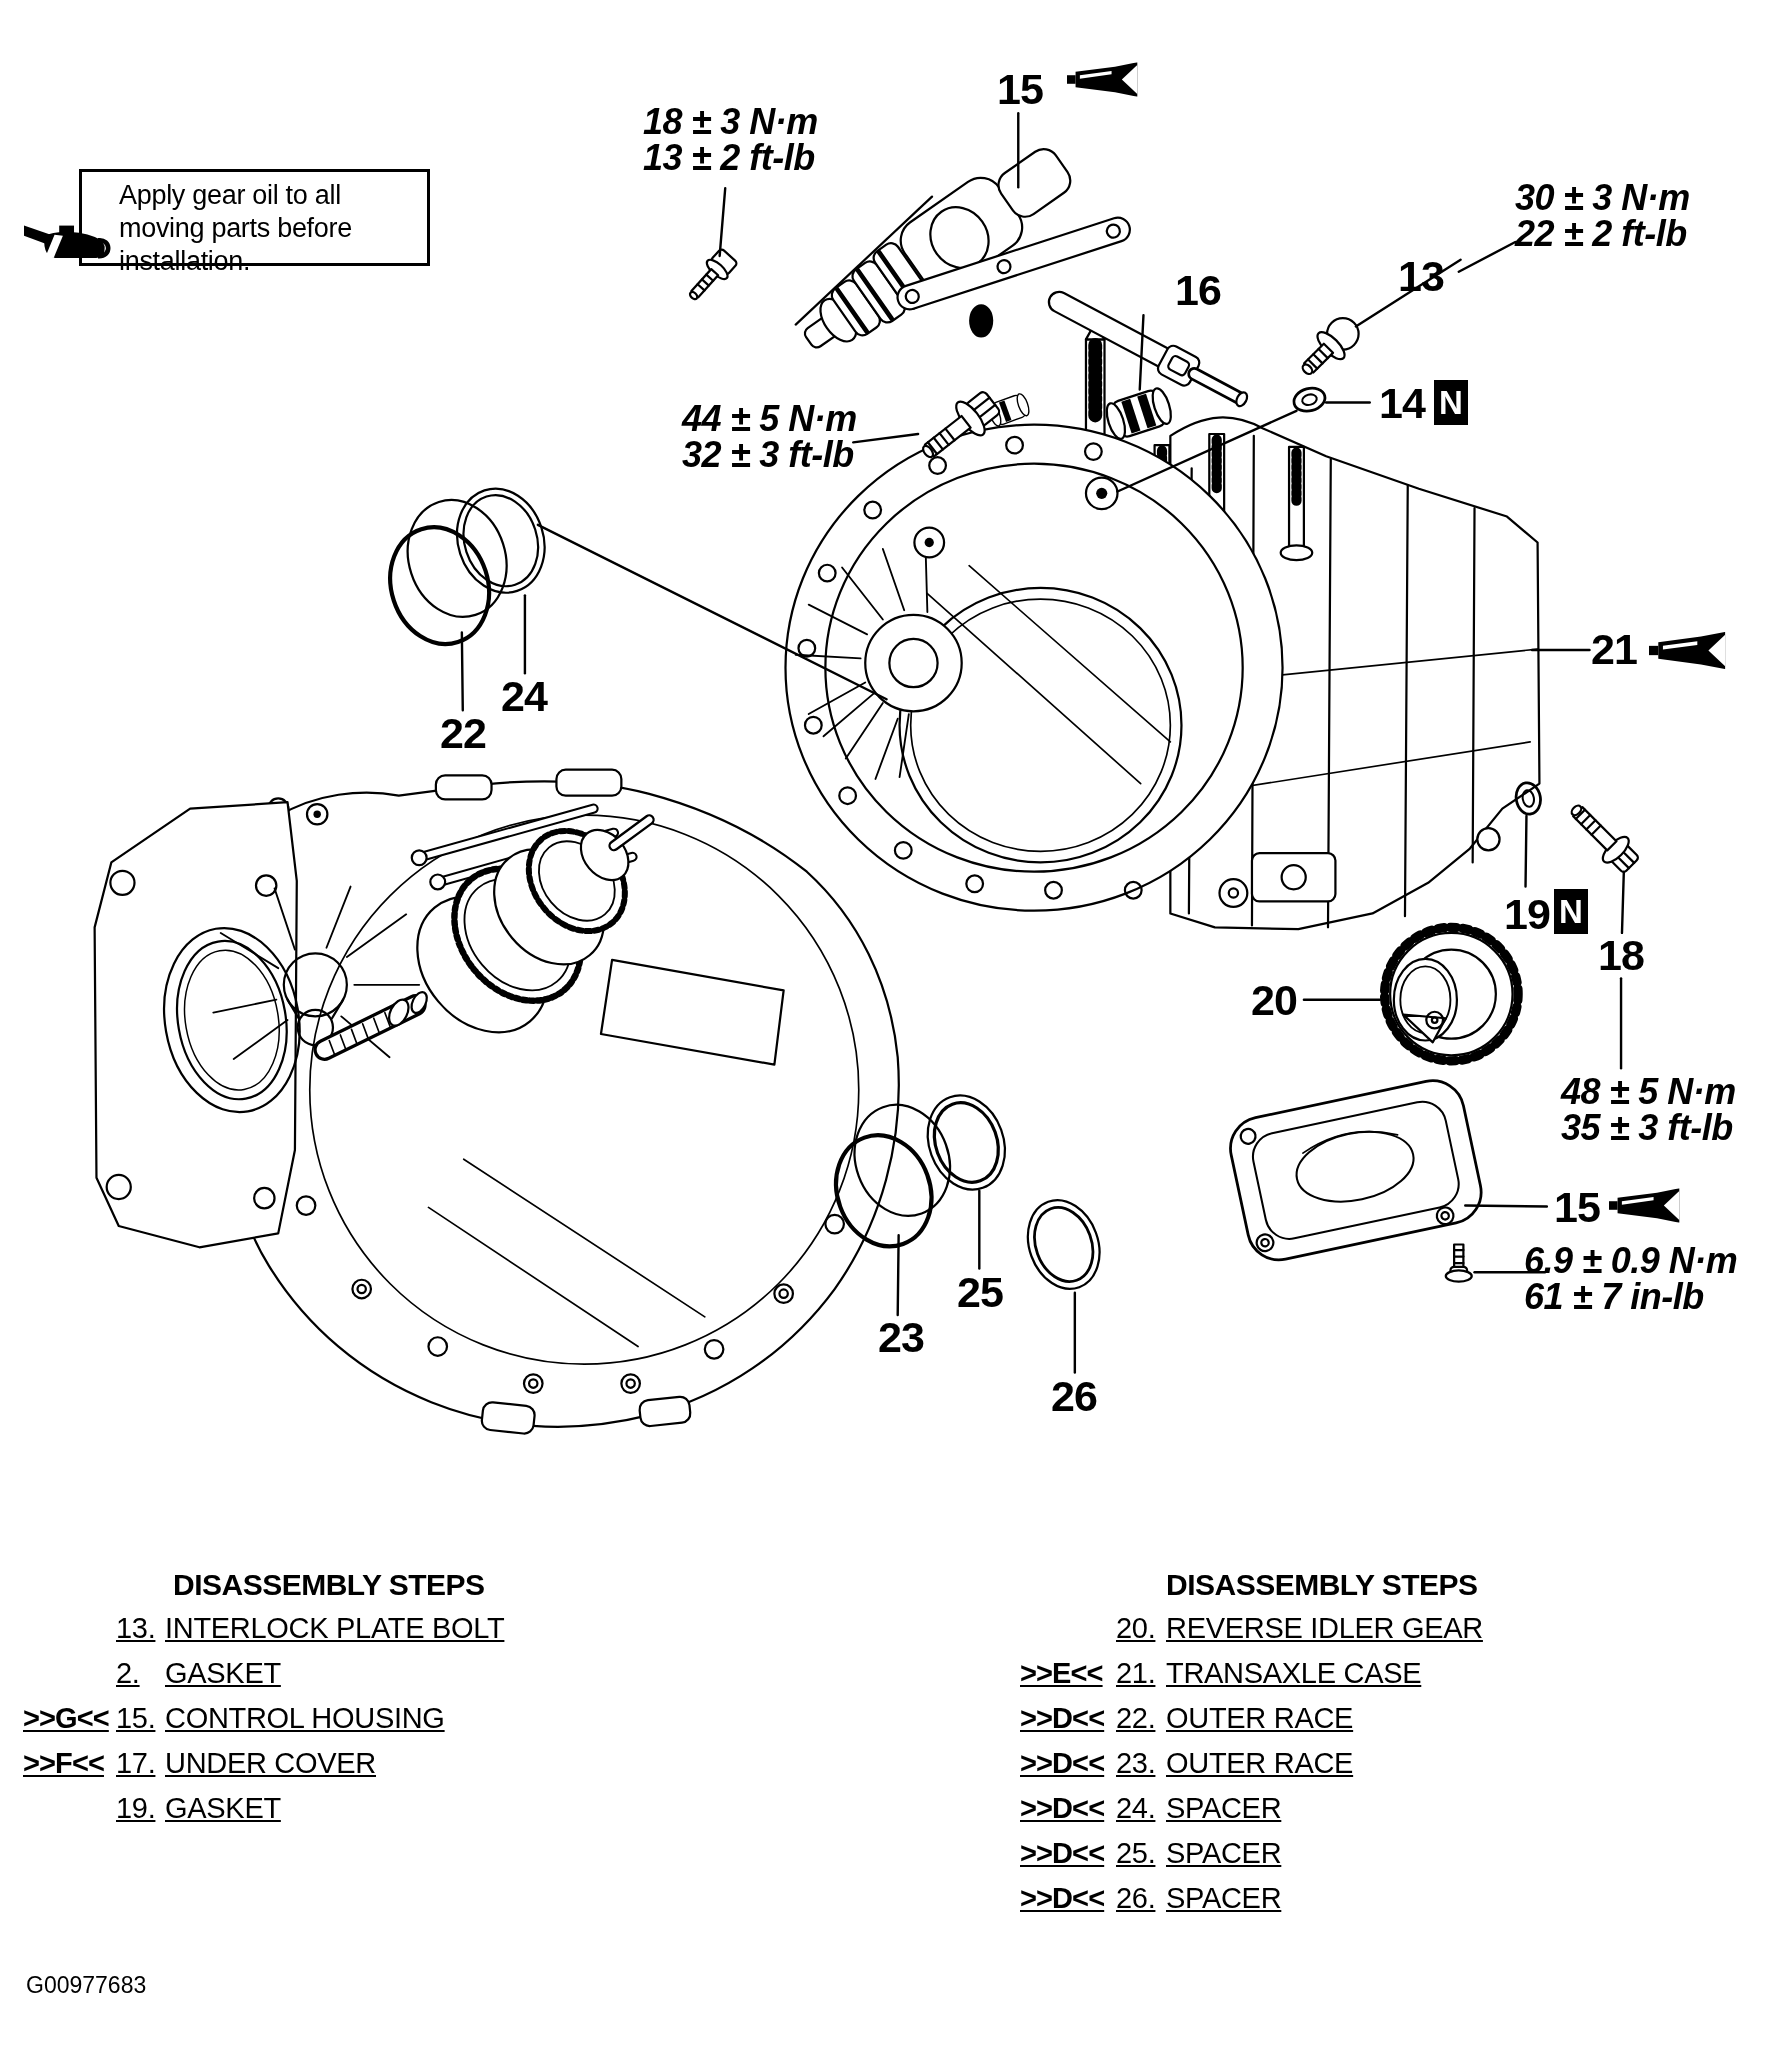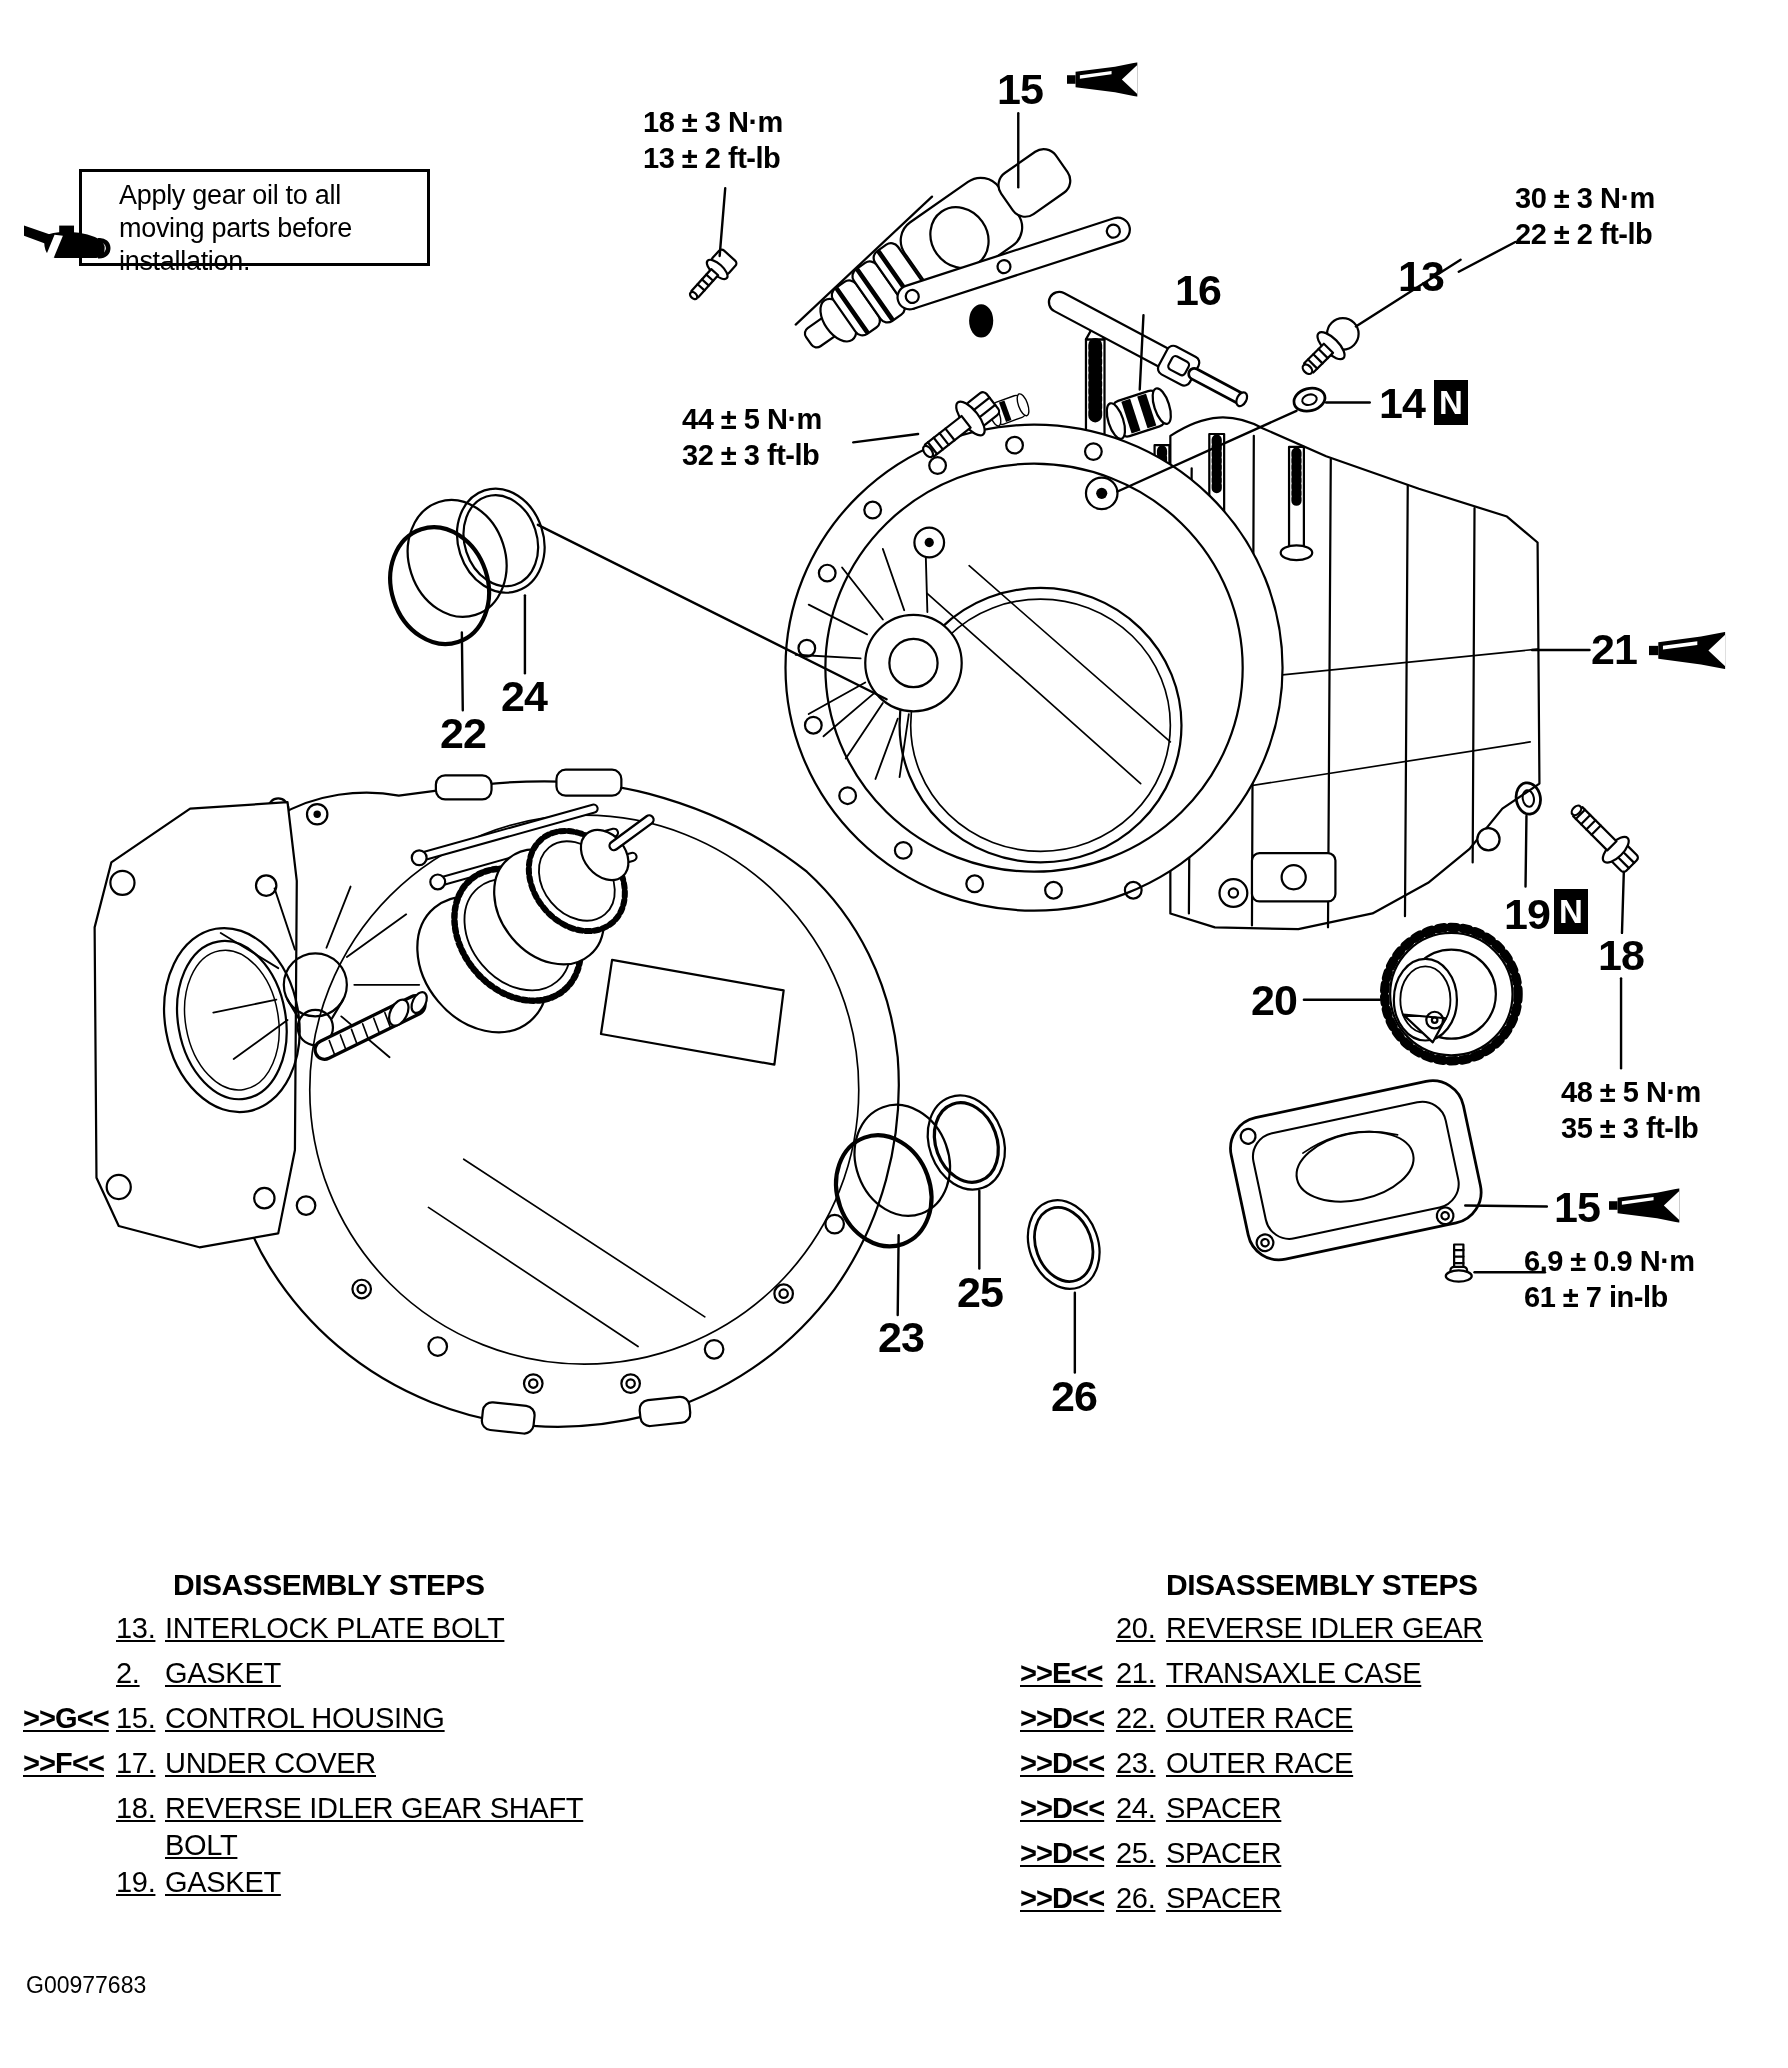--- a/index.html
+++ b/index.html
@@ -3,22 +3,22 @@
 <meta charset="utf-8">
 <style>
   html,body{margin:0;padding:0;background:#e8e8e8;}
   .page{position:relative;width:1788px;height:2068px;background:#ffffff;
         font-family:"Liberation Sans",sans-serif;color:#000;overflow:hidden;}
   .art{position:absolute;left:0;top:0;}
   
   .co{position:absolute;font-weight:700;font-size:43px;letter-spacing:-0.9px;
       transform:translate(-50%,-50%);white-space:nowrap;line-height:1;}
   
-  .spec{position:absolute;font-weight:700;font-size:29px;line-height:36px;
-        letter-spacing:-0.5px;white-space:nowrap;}
+  .spec{position:absolute;font-weight:700;font-size:36px;line-height:36px;
+        letter-spacing:-0.5px;white-space:nowrap;font-style:italic;}
   
   .nbadge{position:absolute;width:34px;height:45px;background:#000;color:#fff;
           font-weight:700;font-size:33px;display:flex;align-items:center;
           justify-content:center;line-height:1;}
   
   .grease{position:absolute;}
   
   .notebox{position:absolute;left:79px;top:169px;width:351px;height:97px;
            border:3.7px solid #000;box-sizing:border-box;}
   .notetext{position:absolute;left:37px;top:7.4px;font-size:27px;line-height:33px;
@@ -483,25 +483,20 @@
       <span class="num">15.</span>
       <span class="lbl">CONTROL HOUSING</span>
     </div>
     <div class="drow">
       <span class="pfx">&gt;&gt;F&lt;&lt;</span>
       <span class="num">17.</span>
       <span class="lbl">UNDER COVER</span>
     </div>
     <div class="drow">
       <span class="pfx"></span>
-      <span class="num">18.</span>
-      <span class="lbl">REVERSE IDLER GEAR SHAFT BOLT</span>
-    </div>
-    <div class="drow">
-      <span class="pfx"></span>
       <span class="num">19.</span>
       <span class="lbl">GASKET</span>
     </div>
   </div>
 
   <div class="list-title" style="left:1166px;top:1568px">DISASSEMBLY STEPS</div>
   <div class="dlist" style="left:1020px;top:1610px;width:594px">
     <div class="drow" style="grid-template-columns:96px 50px auto">
       <span class="pfx"></span>
       <span class="num">20.</span>

